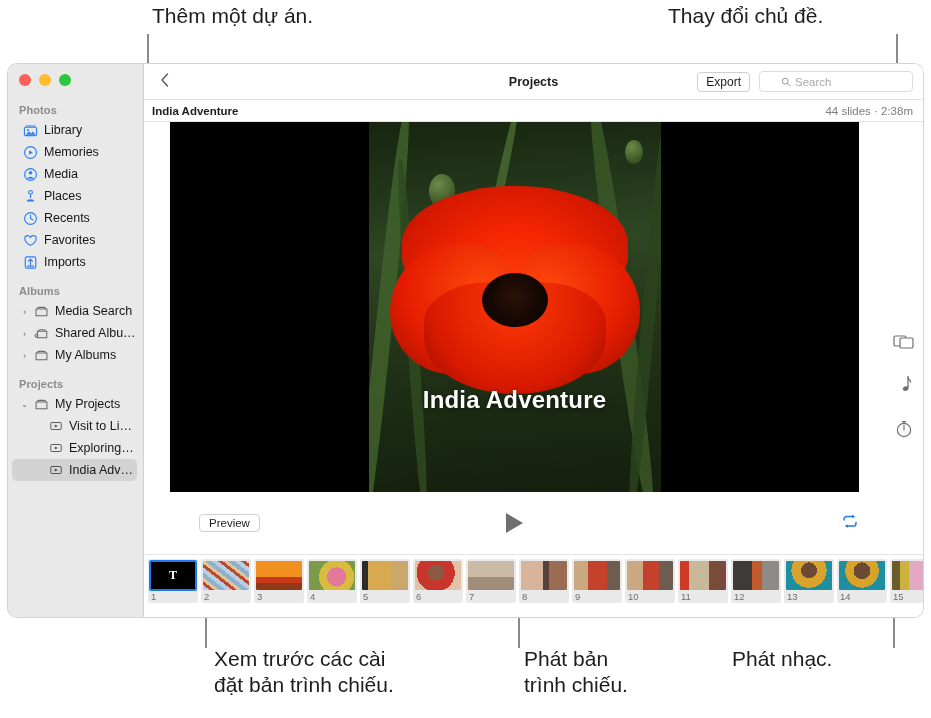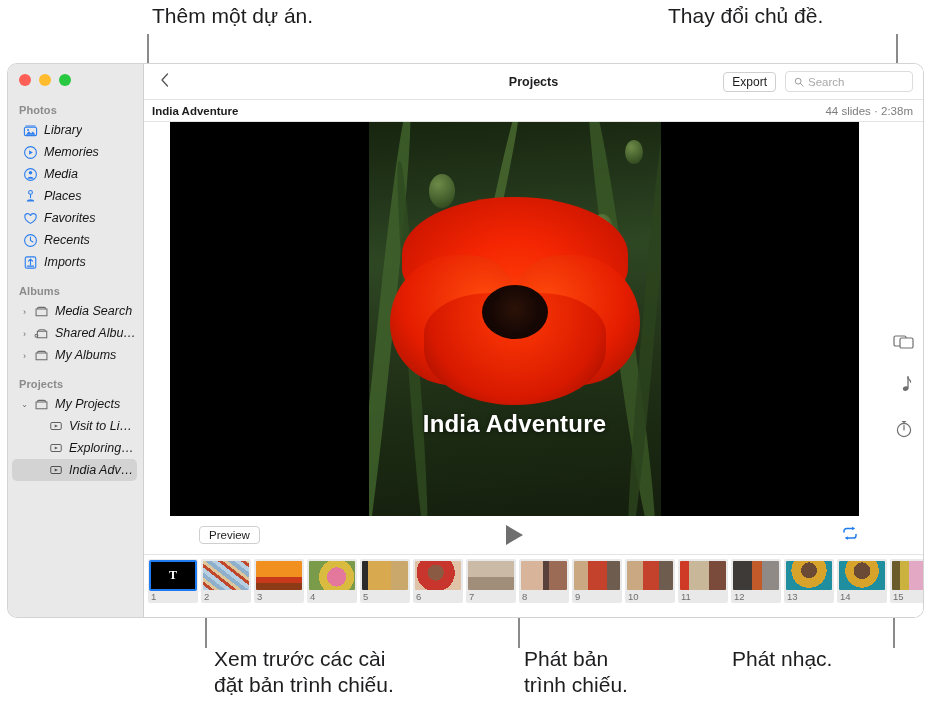--- a/index.html
+++ b/index.html
@@ -72,21 +72,21 @@
     margin:0 6px 0 4px;
     position:relative;
   }
   .sb-row.indent1{padding-left:22px;}
   .sb-row.indent2{padding-left:36px;}
   .sb-row.selected{background:#d3d3d3;}
   .sb-ico{
     width:15px;height:15px;flex:none;margin-right:6px;
     display:flex;align-items:center;justify-content:center;
   }
-  .sb-label{overflow:hidden;white-space:nowrap;text-overflow:ellipsis;font-style:italic;}
+  .sb-label{overflow:hidden;white-space:nowrap;text-overflow:ellipsis;}
   .disc{
     position:absolute;left:8px;top:50%;transform:translateY(-50%);
     width:9px;height:9px;color:#6a6a6a;font-size:9px;
     display:flex;align-items:center;justify-content:center;
   }
   .sb-row.indent1 .disc{left:8px;}
 
   
   #content{flex:1;display:flex;flex-direction:column;min-width:0;position:relative;background:#fff;}
   #toolbar{
@@ -106,21 +106,21 @@
     pointer-events:none;
   }
   #toolbar-right{margin-left:auto;display:flex;align-items:center;gap:9px;padding-right:10px;}
   #export-btn{
     font-size:12px;color:#1d1d1f;
     border:1px solid #cfcfcf;border-radius:4px;
     padding:2px 8px;background:#fff;
   }
   #search-box{
     width:110px;height:19px;border:1px solid #dcdcdc;border-radius:4px;
-    display:flex;align-items:center;padding:0 8px;background:#fff;gap:4px;
+    display:flex;align-items:center;padding:0 21px;background:#fff;gap:4px;
   }
   #search-input{font-size:11.5px;color:#a8a8a8;}
 
   #subbar{
     height:21px;flex:none;
     display:flex;align-items:center;
     padding:0 10px 0 8px;
     font-size:11.5px;
     border-bottom:1px solid #e4e4e4;
     background:#fff;
@@ -202,21 +202,21 @@
   }
   #slide-title{
     position:absolute;left:0;right:0;bottom:78px;
     text-align:center;
     color:#fff;font-size:24px;font-weight:bold;
     text-shadow:0 1px 4px rgba(0,0,0,.55);
     letter-spacing:.2px;
   }
   #controls{
     height:38px;flex:none;display:flex;align-items:center;position:relative;
-    padding:0 26px;background:#fff;
+    padding:12px 26px;background:#fff;
   }
   #preview-btn{
     font-size:11.5px;color:#1d1d1f;border:1px solid #cfcfcf;
     border-radius:4px;padding:2px 9px;background:#fff;
     margin-left:29px;
   }
   #play-btn{
     position:absolute;left:0;right:0;margin:auto;width:22px;
     display:flex;justify-content:center;pointer-events:none;
   }
@@ -327,34 +327,34 @@
               <path d="M8 5.6v4.2" stroke="#2d7ff0" stroke-width="1.2"></path>
               <path d="M4 13.2c0-1.3 1.8-2.3 4-2.3s4 1 4 2.3z" fill="#2d7ff0"></path>
             </svg>
         </span>
         <span class="sb-label">Places</span>
       </div>
 
       <div class="sb-row">
         <span class="sb-ico">
           <svg width="15" height="15" viewBox="0 0 16 16">
-              <path d="M8 13.2S2 9.6 2 6.3a3 3 0 0 1 6-1 3 3 0 0 1 6 1c0 3.3-6 6.9-6 6.9z" fill="none" stroke="#2d7ff0" stroke-width="1.2"></path>
-            </svg>
-        </span>
-        <span class="sb-label">Favorites</span>
-      </div>
-
-      <div class="sb-row">
-        <span class="sb-ico">
-          <svg width="15" height="15" viewBox="0 0 16 16">
               <circle cx="8" cy="8" r="6.3" fill="none" stroke="#2d7ff0" stroke-width="1.2"></circle>
               <path d="M8 4.4V8l2.6 1.6" stroke="#2d7ff0" stroke-width="1.2" fill="none" stroke-linecap="round"></path>
             </svg>
         </span>
         <span class="sb-label">Recents</span>
+      </div>
+
+      <div class="sb-row">
+        <span class="sb-ico">
+          <svg width="15" height="15" viewBox="0 0 16 16">
+              <path d="M8 13.2S2 9.6 2 6.3a3 3 0 0 1 6-1 3 3 0 0 1 6 1c0 3.3-6 6.9-6 6.9z" fill="none" stroke="#2d7ff0" stroke-width="1.2"></path>
+            </svg>
+        </span>
+        <span class="sb-label">Favorites</span>
       </div>
 
       <div class="sb-row">
         <span class="sb-ico">
           <svg width="15" height="15" viewBox="0 0 16 16">
               <rect x="2.4" y="2" width="11.2" height="12" rx="1.6" fill="none" stroke="#2d7ff0" stroke-width="1.2"></rect>
               <path d="M8 10.6V4.6M5.8 6.6L8 4.4l2.2 2.2" stroke="#2d7ff0" stroke-width="1.2" fill="none" stroke-linecap="round" stroke-linejoin="round"></path>
               <path d="M4.6 11.8h6.8" stroke="#2d7ff0" stroke-width="1.2" stroke-linecap="round"></path>
             </svg>
         </span>

